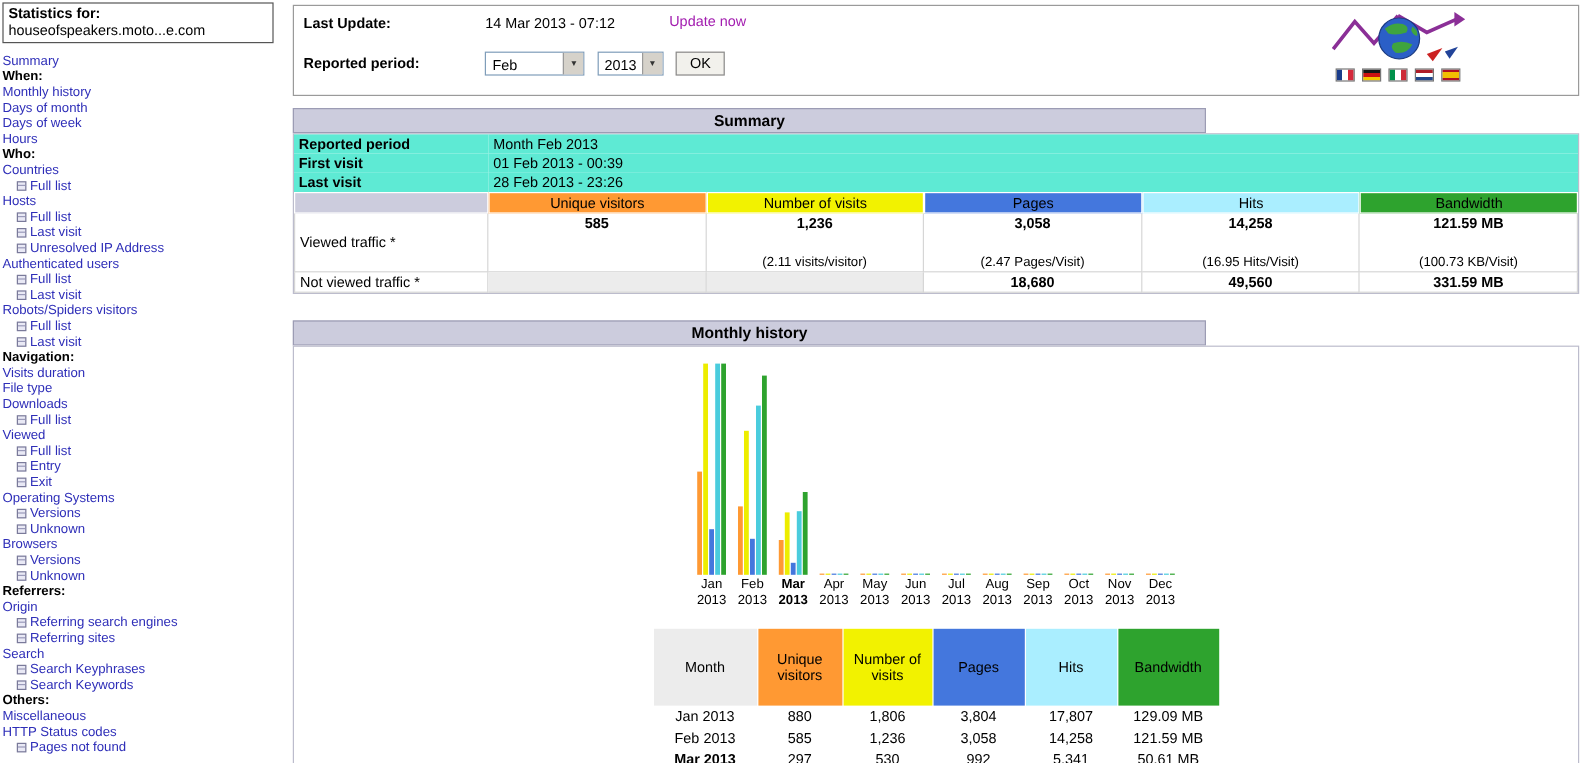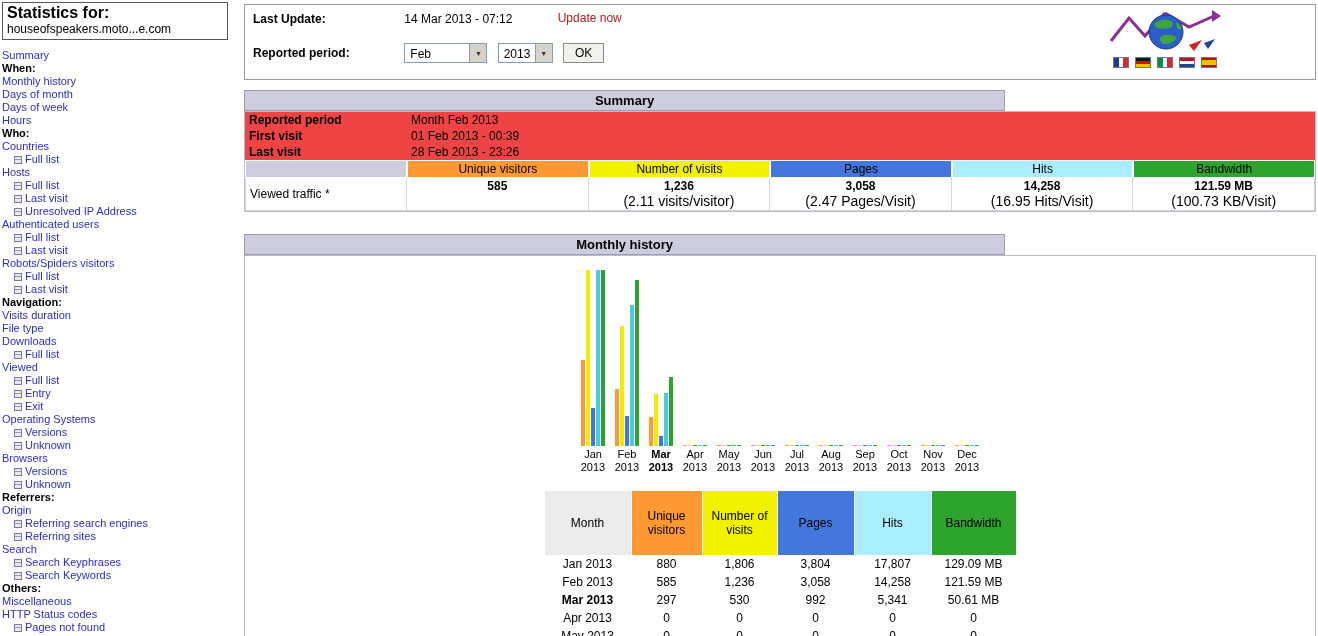--- a/index.html
+++ b/index.html
@@ -2,26 +2,26 @@
 <html><head>
 <meta charset="utf-8">
 <style>
   * { box-sizing: border-box; }
   html, body { margin: 0; padding: 0; }
   body {
     width: 1318px; height: 636px; overflow: hidden;
     font-family: "Liberation Sans", sans-serif; font-size: 12px;
     color: #000; background: #fff; display: flex;
   }
-  .link { color: #b91c1c; cursor: pointer; }
+  .link { color: #a21caf; cursor: pointer; }
 
   
   .sidebar { flex: 0 0 240px; width: 240px; padding: 2px 0 0 2px; }
   .stats-box { border: 1px solid #555; width: 226px; padding: 1px 4px 3px 4px; }
-  .stats-label { font-weight: bold; font-size: 16px; }
+  .stats-label { font-weight: bold; font-size: 12px; }
   .stats-site { font-size: 12px; }
   .nav { margin-top: 9px; font-size: 11px; line-height: 13px; }
   .nav-item { white-space: nowrap; }
   .nav-item.header { font-weight: bold; color: #000; }
   .nav-item.link, .nav-item.sublink { color: #2E2EB8; cursor: pointer; }
   .nav-item.sublink { padding-left: 12px; }
   .sub-icon { display: inline-block; width: 8px; height: 8px; border: 1px solid #7A7A9A;
     background: #E9E9F5; margin-right: 3px; position: relative; top: 1px; }
   .sub-icon::before { content: ''; position: absolute; left: 0; right: 0; top: 2px; height: 1px; background: #9A9ABA; }
 
@@ -48,33 +48,33 @@
   .section-title { width: 71%; background: #CCCCDD; border: 1px solid #9C9CB4;
     text-align: center; font-weight: bold; font-size: 13px; padding: 2px 0; }
   .sum-title { margin-top: 10px; }
   .mon-title { margin-top: 22px; }
   .frame { border: 1px solid #BCBCCC; background: #fff; }
 
   
   table.sum { width: 100%; border-collapse: separate; border-spacing: 0; font-size: 12px; table-layout: fixed; }
   table.sum col.c0 { width: 162px; }
   table.sum td { padding: 1px 4px; }
-  .info-row td { background: #ef4444; }
+  .info-row td { background: #5eead4; }
   .info-label { font-weight: bold; }
   .hdr td { text-align: center; padding: 2px 0; border: 1px solid #fff; }
   .hdr .blank { background: #CCCCDD; }
   .cell-u { background: #FF9933; }
   .cell-v { background: #F2F200; }
   .cell-p { background: #4477DD; }
   .cell-h { background: #AAEEFF; }
   .cell-b { background: #2EA32E; }
   .data-row td { border-right: 1px solid #D6D6D6; border-bottom: 1px solid #D6D6D6; text-align: center; vertical-align: top; }
   .data-row td.rowlabel { text-align: left; border-left: 1px solid #D6D6D6; vertical-align: middle; }
   .num { font-weight: bold; }
-  .subv { font-size: 14px; }
+  .subv { font-size: 11px; margin-top: 20px; }
   td.na { background: #ECECEC; }
   .nv td { padding: 4px 4px; vertical-align: middle; }
   .footnote { margin: 5px 0 0 2px; font-size: 12px; }
 
   
   .frame2 { padding-bottom: 60px; }
   .chart { width: 408px; margin: 14px auto 0 auto; }
   .bars { display: flex; align-items: flex-end; height: 176px; }
   .bar-group { display: flex; align-items: flex-end; justify-content: center; gap: 1px; width: 34px; }
   .bar { width: 4px; }
@@ -236,20 +236,28 @@
               <div class="subv">(2.47 Pages/Visit)</div>
             </td>
         <td>
               <div class="num">14,258</div>
               <div class="subv">(16.95 Hits/Visit)</div>
             </td>
         <td>
               <div class="num">121.59 MB</div>
               <div class="subv">(100.73 KB/Visit)</div>
             </td>
+      </tr>
+      <tr class="data-row nv">
+        <td class="rowlabel">Not viewed traffic *</td>
+        <td class="na"></td>
+        <td class="na"></td>
+        <td class="num">18,680</td>
+        <td class="num">49,560</td>
+        <td class="num">331.59 MB</td>
       </tr>
     </tbody>
       </table>
   </div>
 
   <div class="section-title mon-title">Monthly history</div>
   <div class="frame frame2">
     <div class="chart">
       <div class="bars">
           <div class="bar-group">

